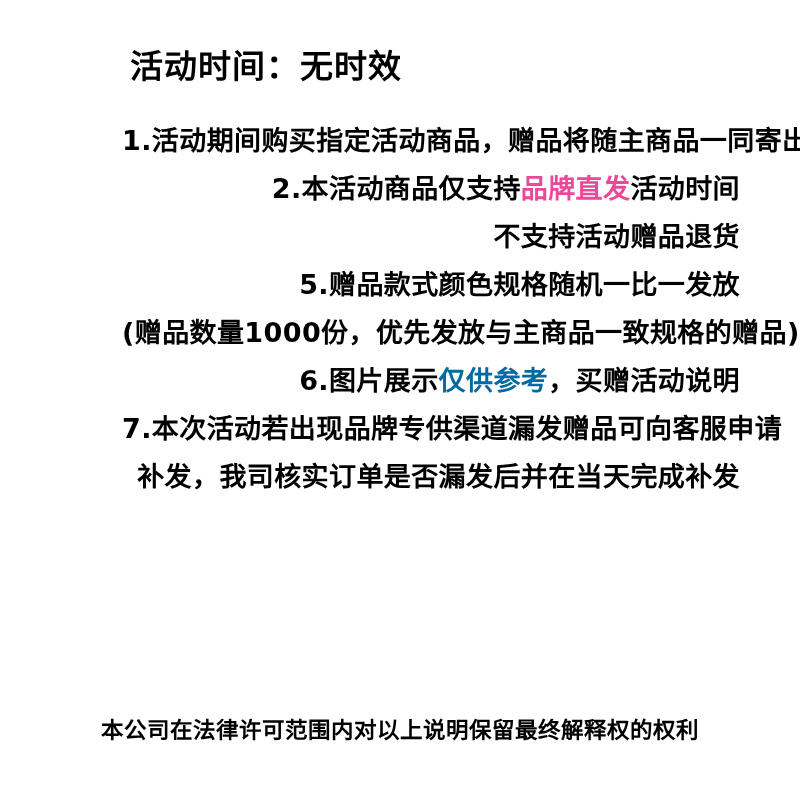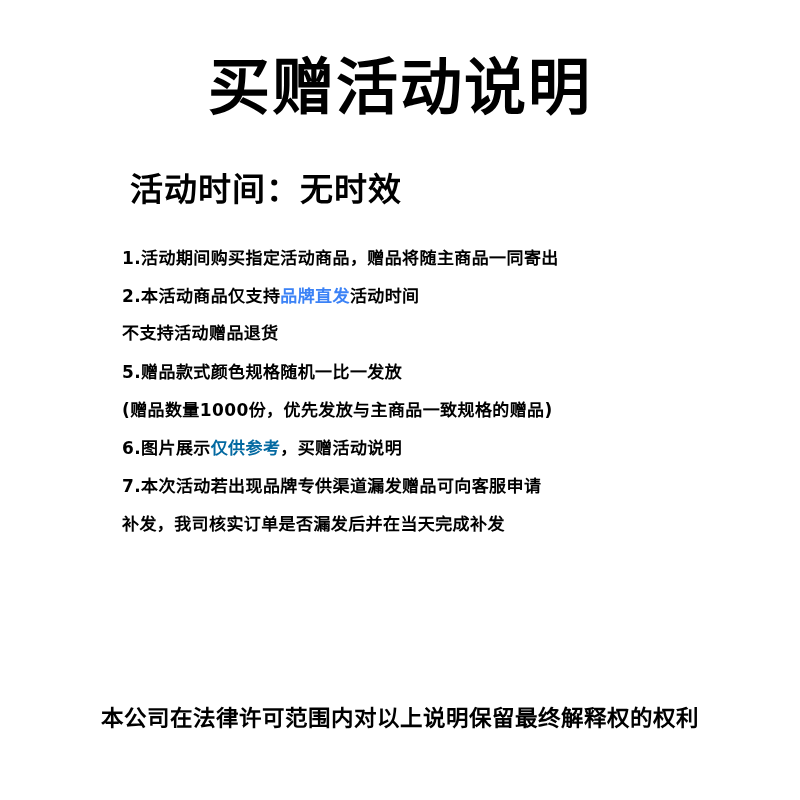--- a/index.html
+++ b/index.html
@@ -36,57 +36,56 @@
     padding: 34px 0 0 118px;
     font-size: 33px;
     font-weight: 700;
     letter-spacing: 1px;
     line-height: 1.3;
   }
   .lines {
     padding: 26px 0 0 0;
   }
   .line {
-    font-size: 17px;
+    font-size: 27px;
     line-height: 1.0;
     font-weight: 700;
     letter-spacing: 0.4px;
     padding: 0 60px 0 122px;
     margin: 0 0 21px 0;
     white-space: nowrap;
+    text-align: right;
   }
   .line.indent {
-    font-family: Liberation Mono, monospace;
   }
   .hl {
     color: #e60012;
   }
   .footer {
     position: absolute;
     left: 0;
     right: 0;
     top: 700px;
     text-align: center;
     font-size: 22.5px;
     font-weight: 700;
     letter-spacing: 0.5px;
   }
 </style>
 </head>
 <body>
 
 <div class="page">
 
-  <h1 class="title">买赠活动说明</h1>
 
   <div class="subtitle">活动时间：无时效</div>
 
   <div class="lines">
       <div class="line"><span>1.活动期间购买指定活动商品，赠品将随主商品一同寄出</span></div>
-      <div class="line"><span>2.本活动商品仅支持</span><span class="hl" style="color: #3b82f6;">品牌直发</span><span>活动时间</span></div>
+      <div class="line"><span>2.本活动商品仅支持</span><span class="hl" style="color: #ec4899;">品牌直发</span><span>活动时间</span></div>
       <div class="line indent"><span>不支持活动赠品退货</span></div>
       <div class="line"><span>5.赠品款式颜色规格随机一比一发放</span></div>
       <div class="line"><span>(赠品数量1000份，优先发放与主商品一致规格的赠品)</span></div>
       <div class="line"><span>6.图片展示</span><span class="hl" style="color: #0369a1;">仅供参考</span><span>，买赠活动说明</span></div>
       <div class="line"><span>7.本次活动若出现品牌专供渠道漏发赠品可向客服申请</span></div>
       <div class="line"><span>补发，我司核实订单是否漏发后并在当天完成补发</span></div>
     </div>
 
   <div class="footer">本公司在法律许可范围内对以上说明保留最终解释权的权利</div>
 

